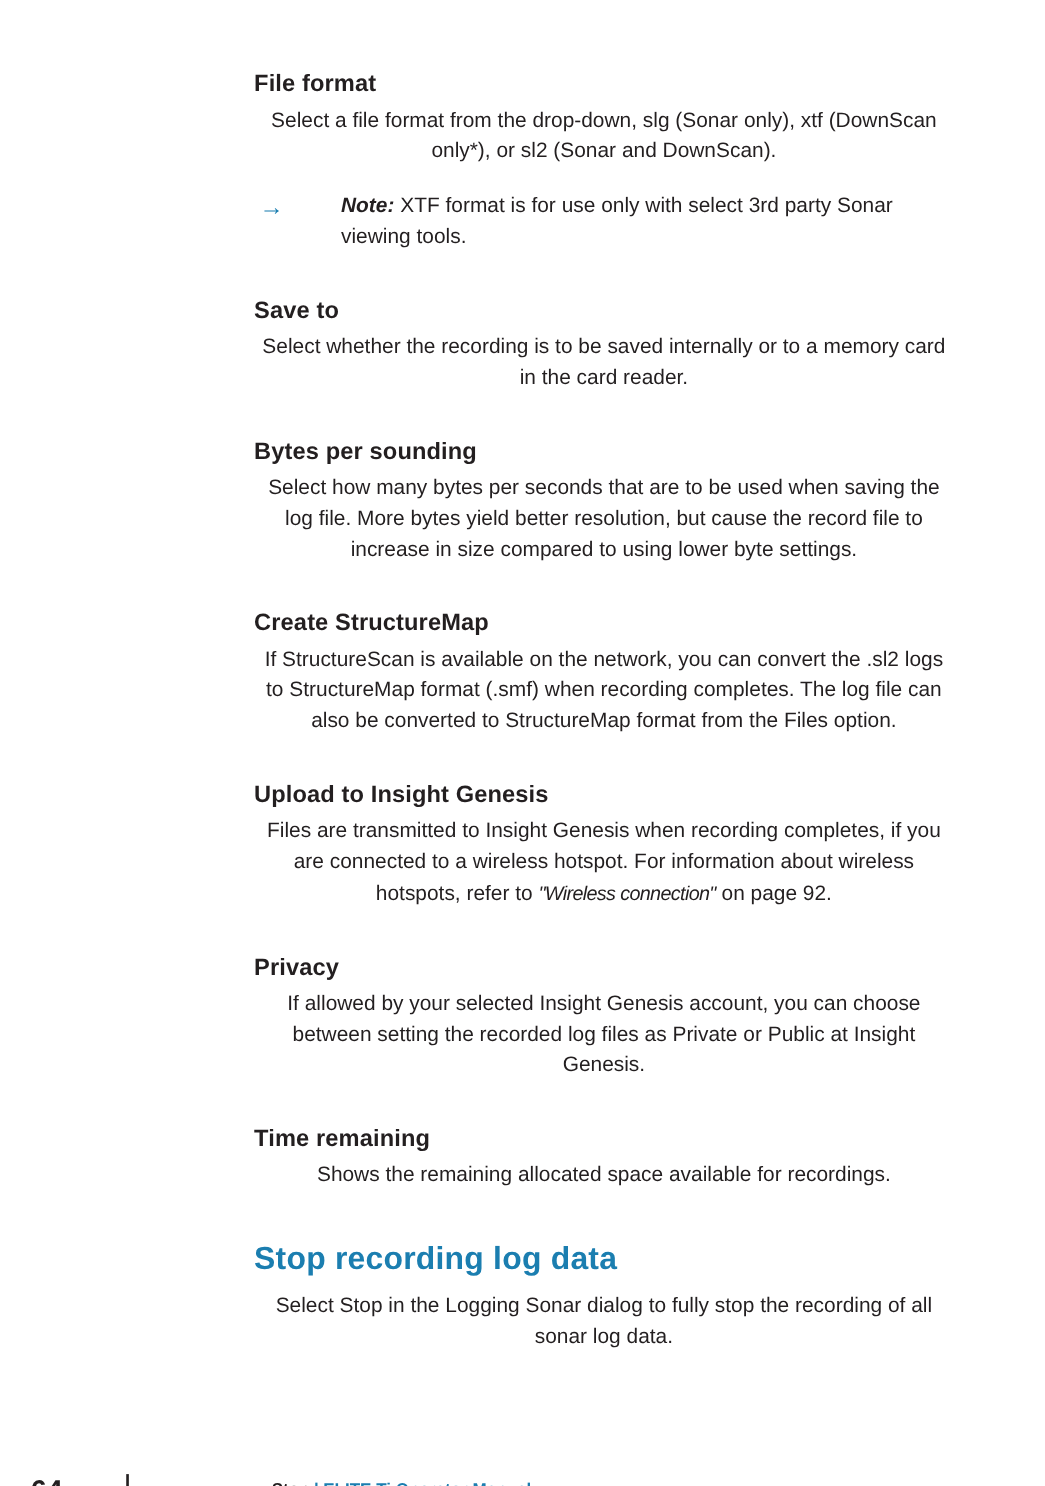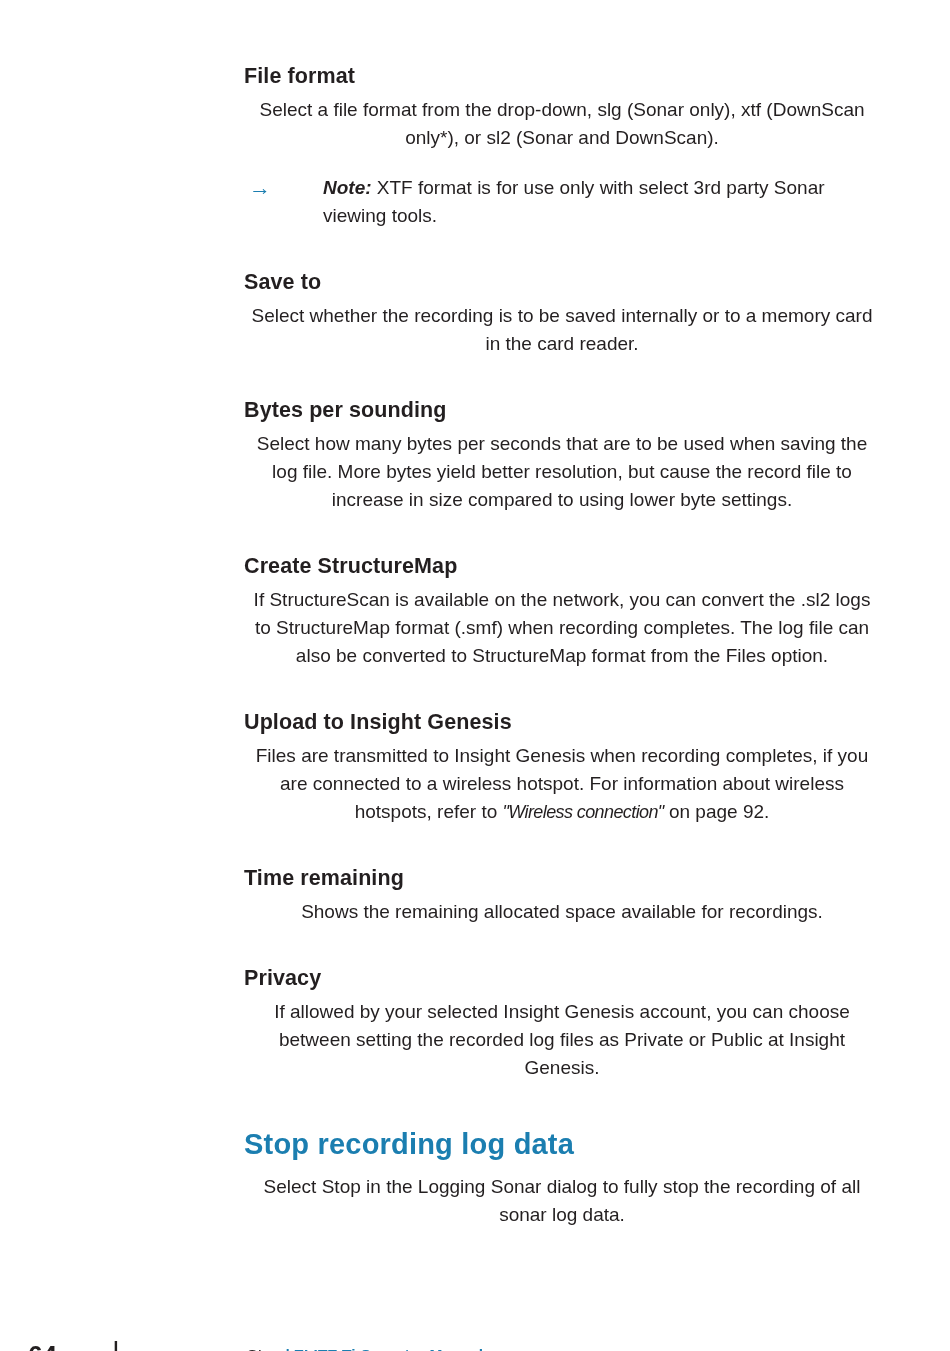--- a/index.html
+++ b/index.html
@@ -9,21 +9,21 @@
     width: 950px;
     height: 1351px;
     position: relative;
     background: #ffffff;
     color: var(--ink);
     font-family: "Liberation Sans", sans-serif;
     overflow: hidden;
   }
   .content {
     position: absolute;
-    left: 244px;
+    left: 231px;
     top: 64px;
     width: 636px;
   }
   .section { margin-top: 40px; }
   .section:first-child { margin-top: 0; }
   .section-heading {
     margin: 0 0 7px 0;
     font-size: 21.5px;
     font-weight: bold;
     color: var(--ink);
@@ -139,27 +139,27 @@
     <h2 class="section-heading">Create StructureMap</h2>
     <p class="body-text">If StructureScan is available on the network, you can convert the .sl2 logs to StructureMap format (.smf) when recording completes. The log file can also be converted to StructureMap format from the Files option.</p>
   </div>
 
   <div class="section">
     <h2 class="section-heading">Upload to Insight Genesis</h2>
     <p class="body-text"><span>Files are transmitted to Insight Genesis when recording completes, if you are connected to a wireless hotspot. For information about wireless hotspots, refer to </span><span class="quote-italic">"Wireless connection"</span><span> on page 92.</span></p>
   </div>
 
   <div class="section">
-    <h2 class="section-heading">Time remaining</h2>
-    <p class="body-text">Shows the remaining allocated space available for recordings.</p>
+    <h2 class="section-heading">Privacy</h2>
+    <p class="body-text">If allowed by your selected Insight Genesis account, you can choose between setting the recorded log files as Private or Public at Insight Genesis.</p>
   </div>
 
   <div class="section">
-    <h2 class="section-heading">Privacy</h2>
-    <p class="body-text">If allowed by your selected Insight Genesis account, you can choose between setting the recorded log files as Private or Public at Insight Genesis.</p>
+    <h2 class="section-heading">Time remaining</h2>
+    <p class="body-text">Shows the remaining allocated space available for recordings.</p>
   </div>
 
   <div class="stop-section">
     <h1 class="stop-heading">Stop recording log data</h1>
     <p class="body-text"><span>Select </span><span class="bold">Stop</span><span> in the Logging Sonar dialog to fully stop the recording of all sonar log data.</span></p>
   </div>
 
 </div>
 
 <div class="footer">

